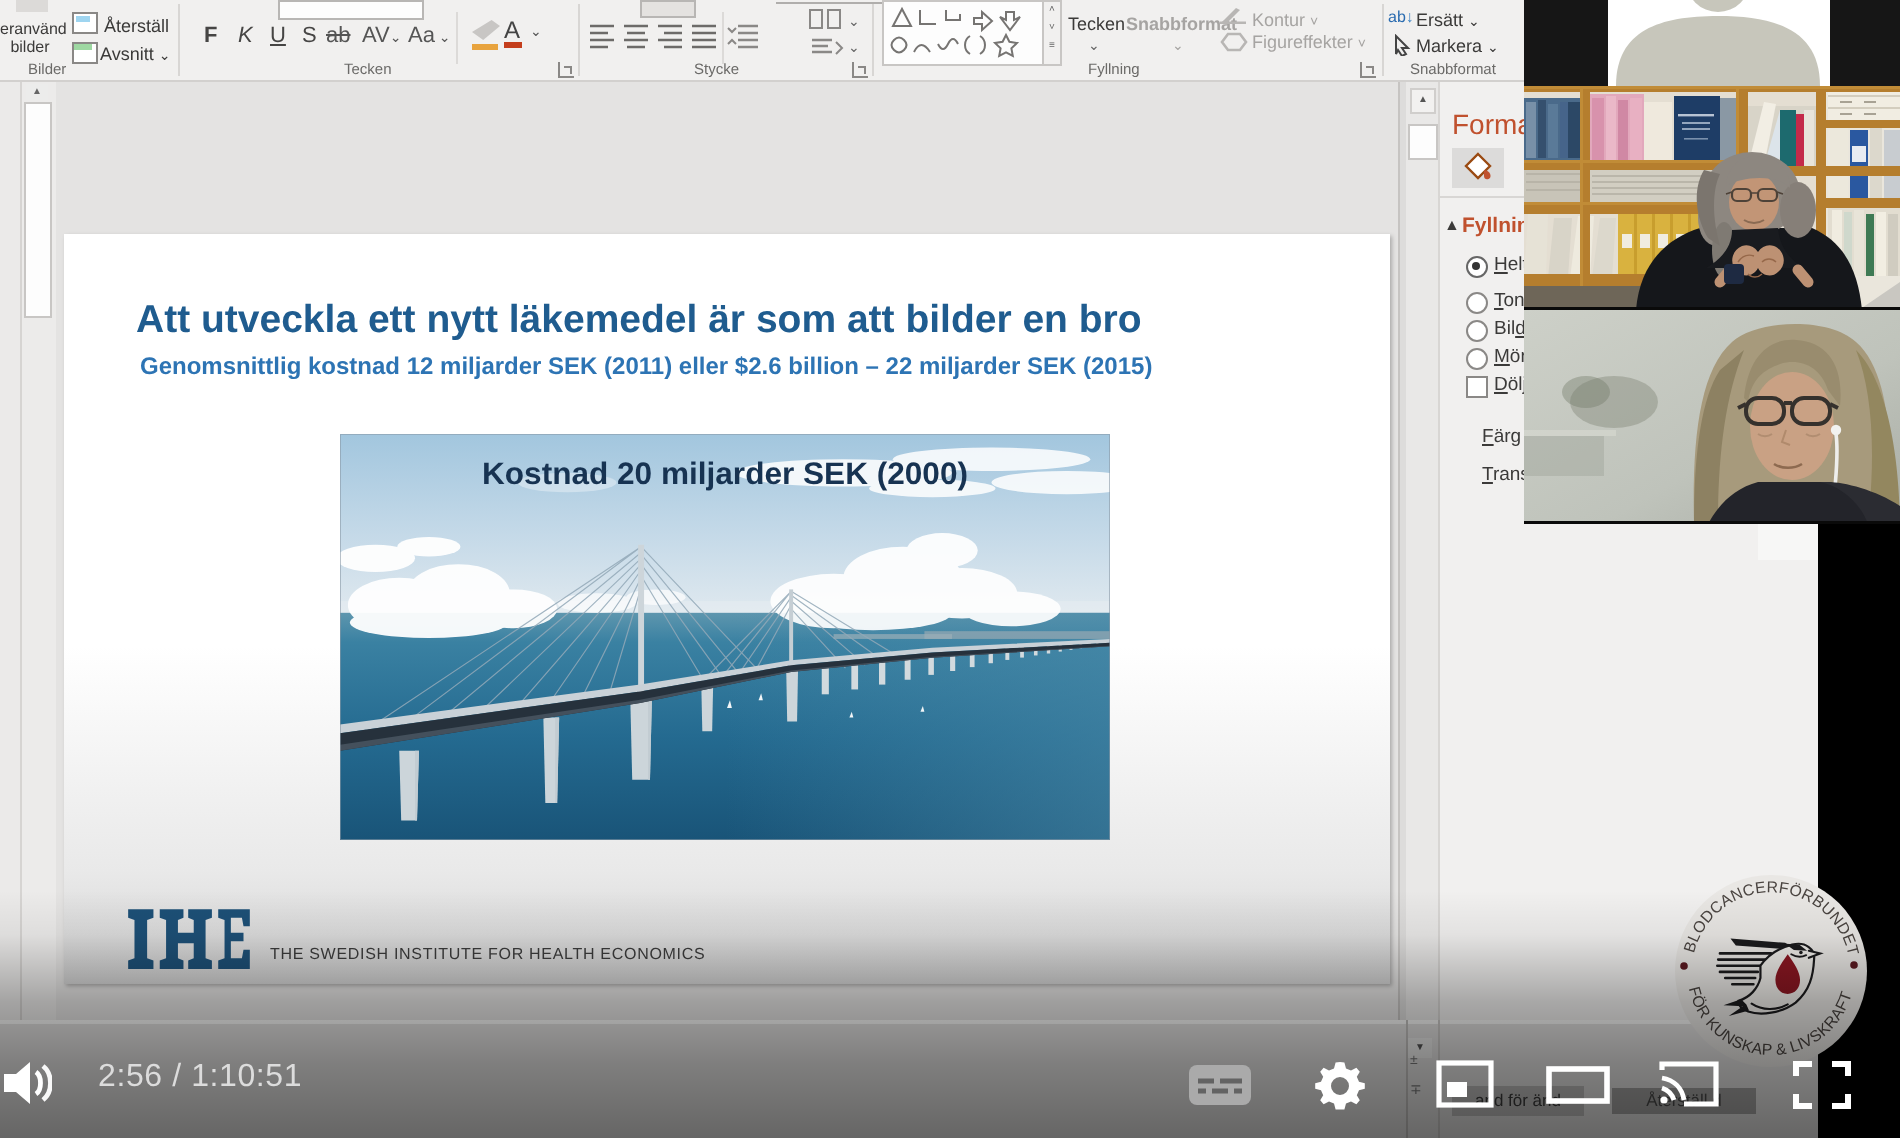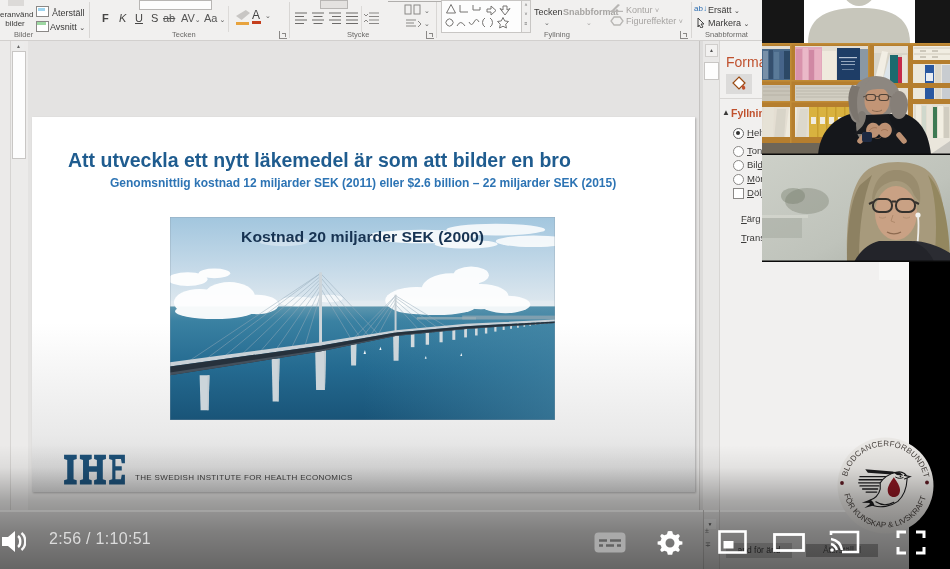--- a/index.html
+++ b/index.html
@@ -120,21 +120,21 @@
 <div class="abs" style="left:0;top:41px;width:909px;height:469px;background:#e4e3e2;"></div>
 
 <div class="abs" style="left:0;top:41px;width:10px;height:469px;background:#ebeae9;"></div>
 <div class="abs" style="left:10px;top:41px;width:17px;height:469px;background:#ecebea;border-left:1px solid #d6d4d2;"></div>
 <div class="abs" style="left:13px;top:42px;width:11px;height:8px;background:#ececeb;text-align:center;font-size:5px;color:#666;line-height:8px;">▲</div>
 <div class="abs" style="left:12px;top:51px;width:12px;height:106px;background:#fdfdfd;border:1px solid #c8c6c4;"></div>
 <div class="abs" style="left:13px;top:554px;width:11px;height:8px;color:#aaa;text-align:center;font-size:5px;line-height:8px;">▼</div>
 
 <div class="abs" style="left:32px;top:117px;width:663px;height:375px;background:linear-gradient(#ffffff 0%,#ffffff 55%,#e9e9e9 85%,#d2d2d2 100%);box-shadow:1px 1px 2px rgba(0,0,0,0.25);"></div>
 <div class="abs" style="left:68px;top:149px;width:600px;font-size:19.5px;font-weight:bold;color:#1f5c8f;letter-spacing:0px;">Att utveckla ett nytt läkemedel är som att bilder en bro</div>
-<div class="abs" style="left:70px;top:176px;width:620px;font-size:12px;font-weight:bold;color:#2d74b4;margin-left:40px;">Genomsnittlig kostnad 12 miljarder SEK (2011) eller $2.6 billion – 22 miljarder SEK (2015)</div>
+<div class="abs" style="left:70px;top:176px;width:620px;font-size:12px;font-weight:bold;color:#2d74b4;">Genomsnittlig kostnad 12 miljarder SEK (2011) eller $2.6 billion – 22 miljarder SEK (2015)</div>
 
 <svg class="abs" style="left:170px;top:217px;" width="385" height="203" viewBox="0 0 390 209" preserveAspectRatio="none">
  <defs>
   <linearGradient id="sky" x1="0" y1="0" x2="0" y2="1">
    <stop offset="0" stop-color="#a2c6de"></stop>
         <stop offset="0.55" stop-color="#c4d9e8"></stop>
         <stop offset="1" stop-color="#e0e9ef"></stop>
   </linearGradient>
   <linearGradient id="sea" x1="0" y1="0" x2="0" y2="1">
    <stop offset="0" stop-color="#5e96ae"></stop>

